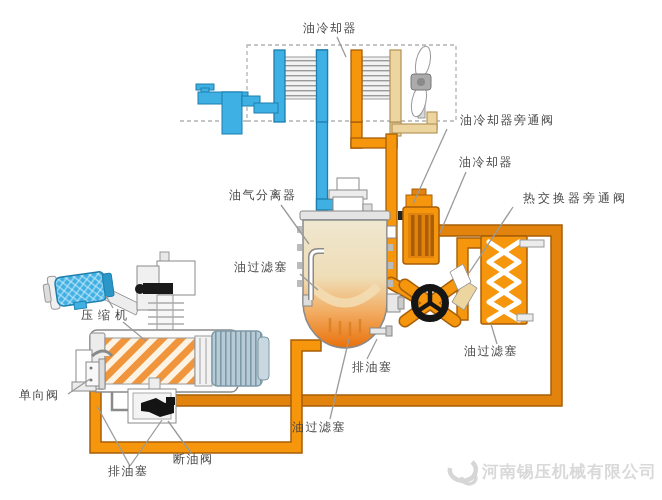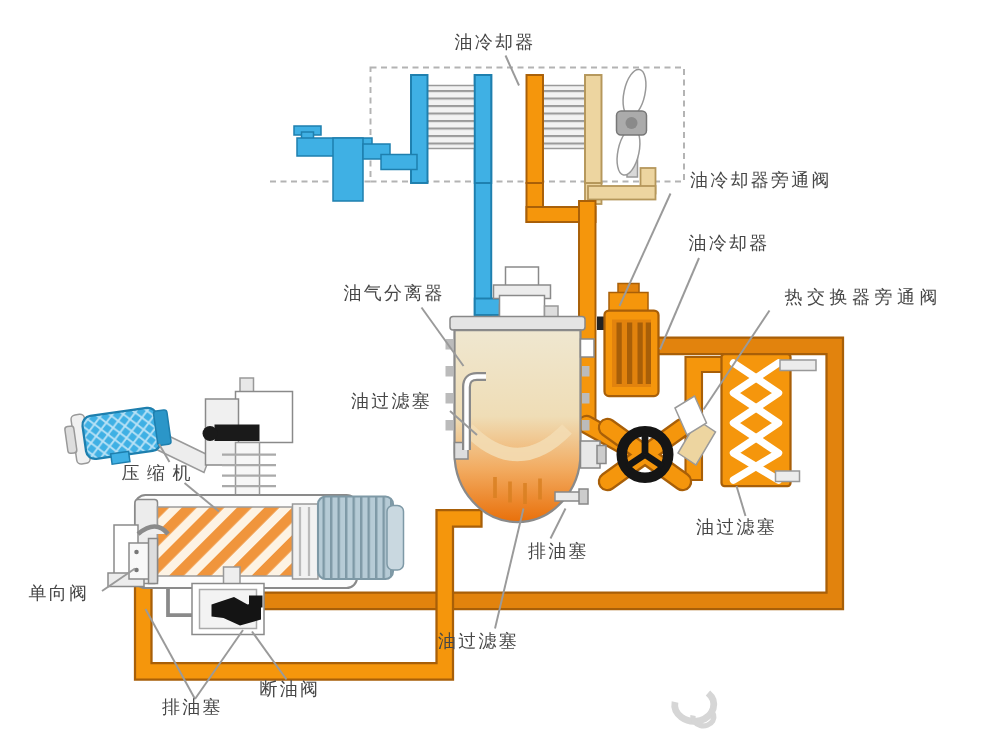--- a/index.html
+++ b/index.html
@@ -255,13 +255,14 @@
 <div class="lbl" style="left:229px;top:188px;">油气分离器</div>
 <div class="lbl" style="left:234px;top:260px;">油过滤塞</div>
 <div class="lbl xwide" style="left:81px;top:308px;">压缩机</div>
 <div class="lbl" style="left:19px;top:388px;text-align:center;">单向阀</div>
 <div class="lbl" style="left:108px;top:464px;">排油塞</div>
 <div class="lbl" style="left:173px;top:452px;">断油阀</div>
 <div class="lbl" style="left:352px;top:360px;">排油塞</div>
 <div class="lbl" style="left:292px;top:420px;">油过滤塞</div>
 <div class="lbl" style="left:464px;top:344px;">油过滤塞</div>
 
+<div class="watermark-text">河南锡压机械有限公司</div>
 </div>
 
 </body></html>

